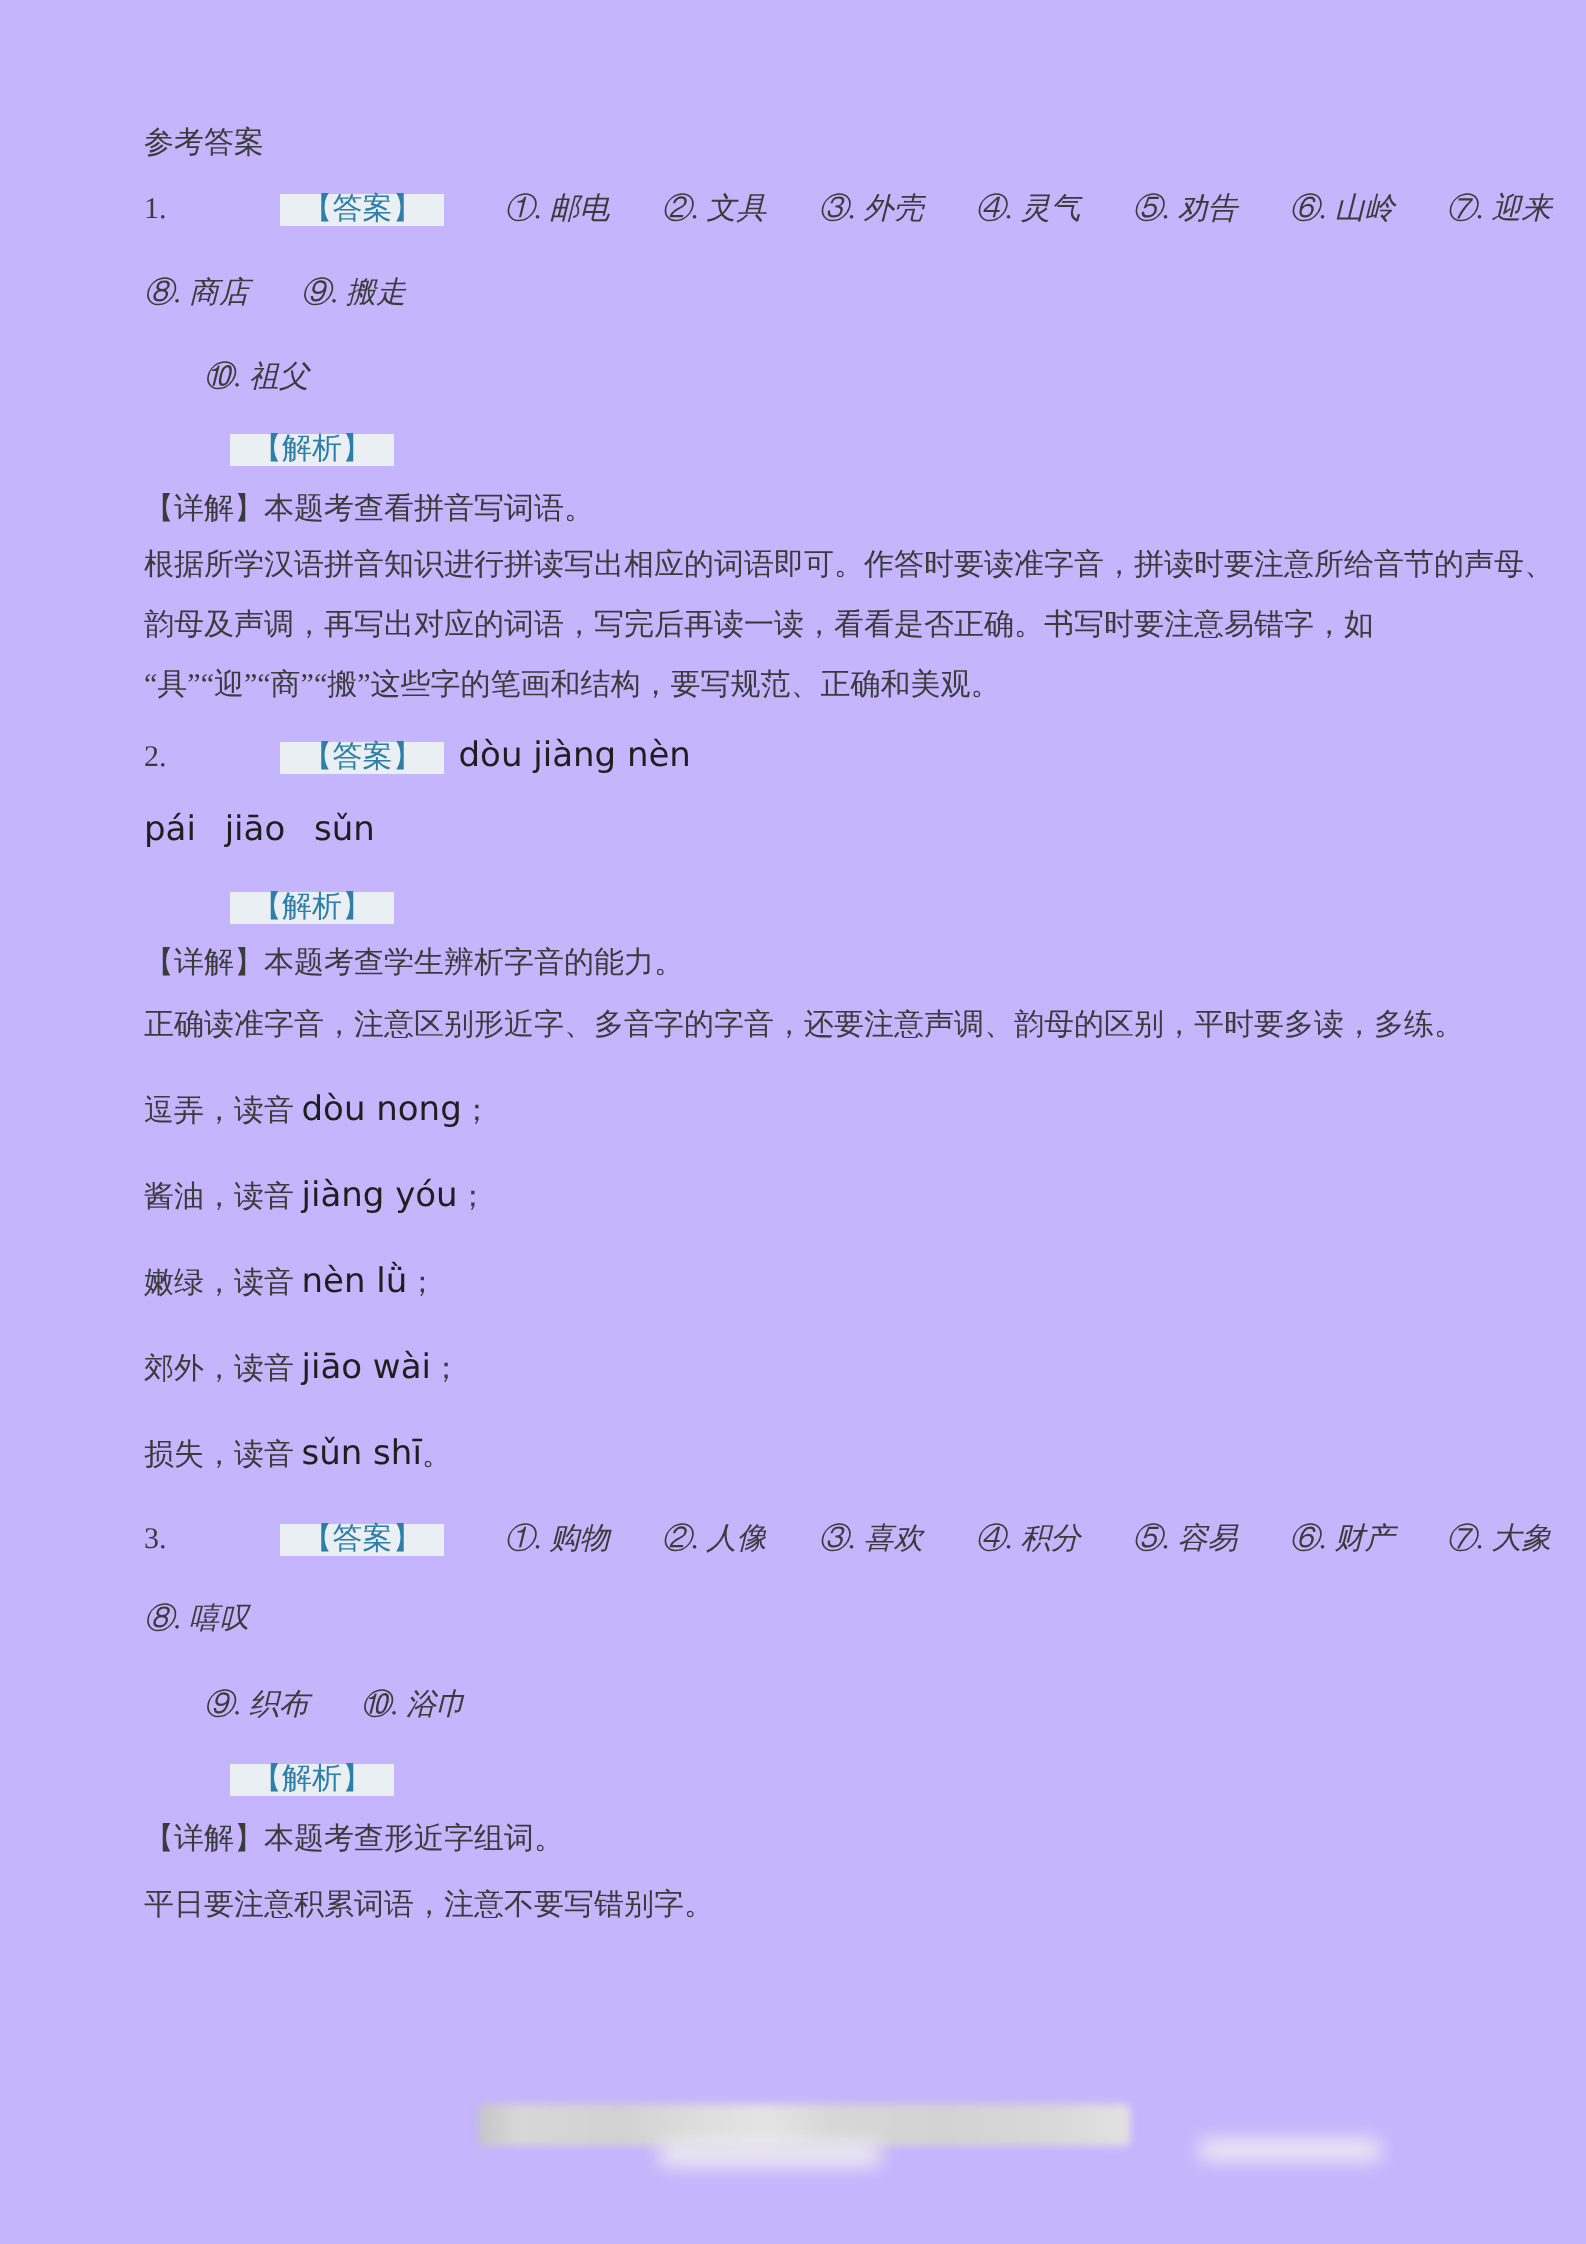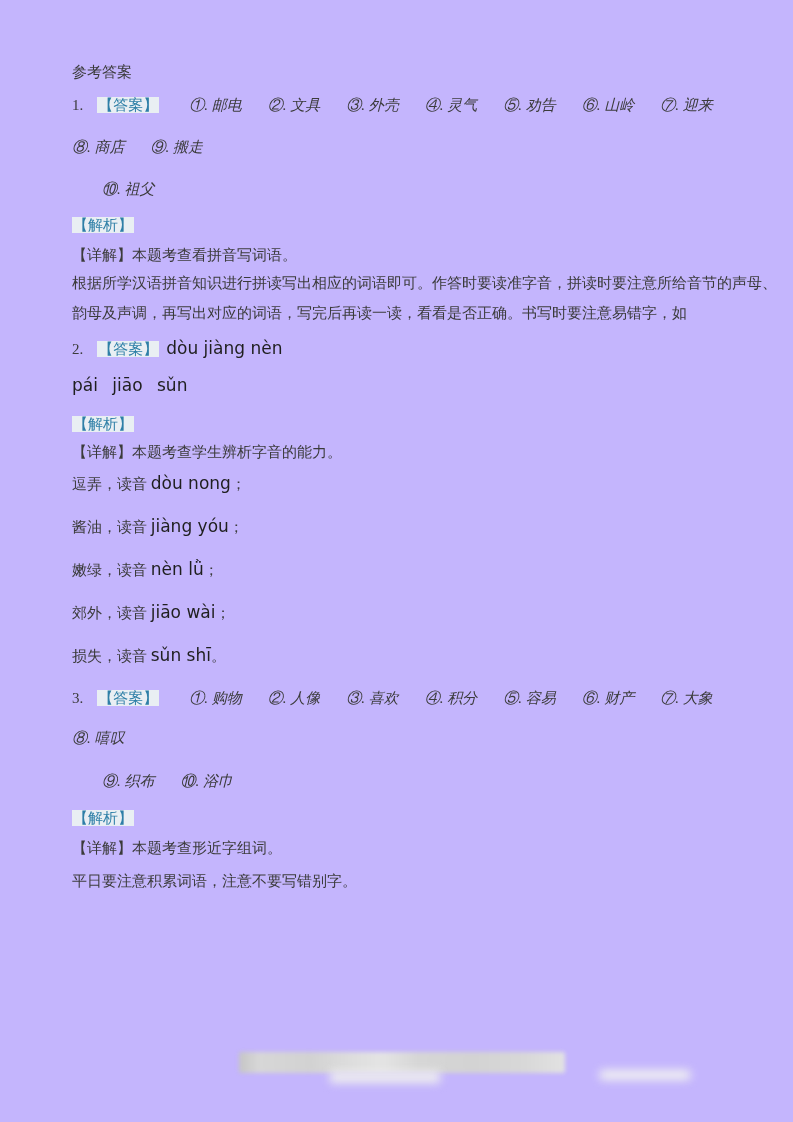--- a/index.html
+++ b/index.html
@@ -12,21 +12,21 @@
     color:#3b3b3b;
   }
   .content{padding:62px 52px 0 72px;}
   .line{font-size:15px;line-height:20px;white-space:nowrap;}
   
   .g8{margin-bottom:8px}.g10{margin-bottom:10px}.g11{margin-bottom:11px}
   .g13{margin-bottom:13px}.g16{margin-bottom:16px}.g17{margin-bottom:17px}
   .g19{margin-bottom:19px}.g20{margin-bottom:20px}.g22{margin-bottom:22px}
   .g23{margin-bottom:23px}
   .qnum{margin-right:14px;}
-  .tag{color:#2e7fa7;background:#e9eff3;padding:0 1px;}
+  .tag{color:#2e7fa7;background:#e9eff3;padding:0 11px;margin-left:43px;}
   .items{display:inline-flex;gap:26px;font-style:italic;}
   .iml{margin-left:30px;}
   .ind{margin-left:30px;}
   .bodywrap{margin-bottom:15px;}
   .py{font-family:"DejaVu Sans","Liberation Sans",sans-serif;font-size:17px;color:#1f1f1f;}
   .pyml{margin-left:7px;}
   .wsp{word-spacing:9px;}
   
   .wm{
     position:absolute;left:239px;top:1052px;width:326px;height:21px;
@@ -66,30 +66,32 @@
           <span class="item">⑩. 祖父</span>
         </span>
     </div>
     <div class="line g10">
       <span class="tag">【解析】</span>
     </div>
     <div class="line g8">【详解】本题考查看拼音写词语。</div>
     <div class="bodywrap">
         <div class="line g10">根据所学汉语拼音知识进行拼读写出相应的词语即可。作答时要读准字音，拼读时要注意所给音节的声母、</div>
         <div class="line g10">韵母及声调，再写出对应的词语，写完后再读一读，看看是否正确。书写时要注意易错字，如</div>
+        <div class="line g10">“具”“迎”“商”“搬”这些字的笔画和结构，要写规范、正确和美观。</div>
       </div>
 
     <div class="line g16">
       <span class="qnum">2.</span><span class="tag">【答案】</span><span class="py pyml">dòu jiàng nèn</span>
     </div>
     <div class="line g19 py wsp">pái jiāo sǔn</div>
     <div class="line g8">
       <span class="tag">【解析】</span>
     </div>
     <div class="line g11">【详解】本题考查学生辨析字音的能力。</div>
+    <div class="line g22">正确读准字音，注意区别形近字、多音字的字音，还要注意声调、韵母的区别，平时要多读，多练。</div>
     <div>
         <div class="line g22"><span>逗弄，读音 </span><span class="py">dòu nong</span><span>；</span></div>
         <div class="line g22"><span>酱油，读音 </span><span class="py">jiàng yóu</span><span>；</span></div>
         <div class="line g22"><span>嫩绿，读音 </span><span class="py">nèn lǜ</span><span>；</span></div>
         <div class="line g22"><span>郊外，读音 </span><span class="py">jiāo wài</span><span>；</span></div>
         <div class="line g22"><span>损失，读音 </span><span class="py">sǔn shī</span><span>。</span></div>
       </div>
 
     <div class="line g20">
       <span class="qnum">3.</span><span class="tag">【答案】</span><span class="items iml">

